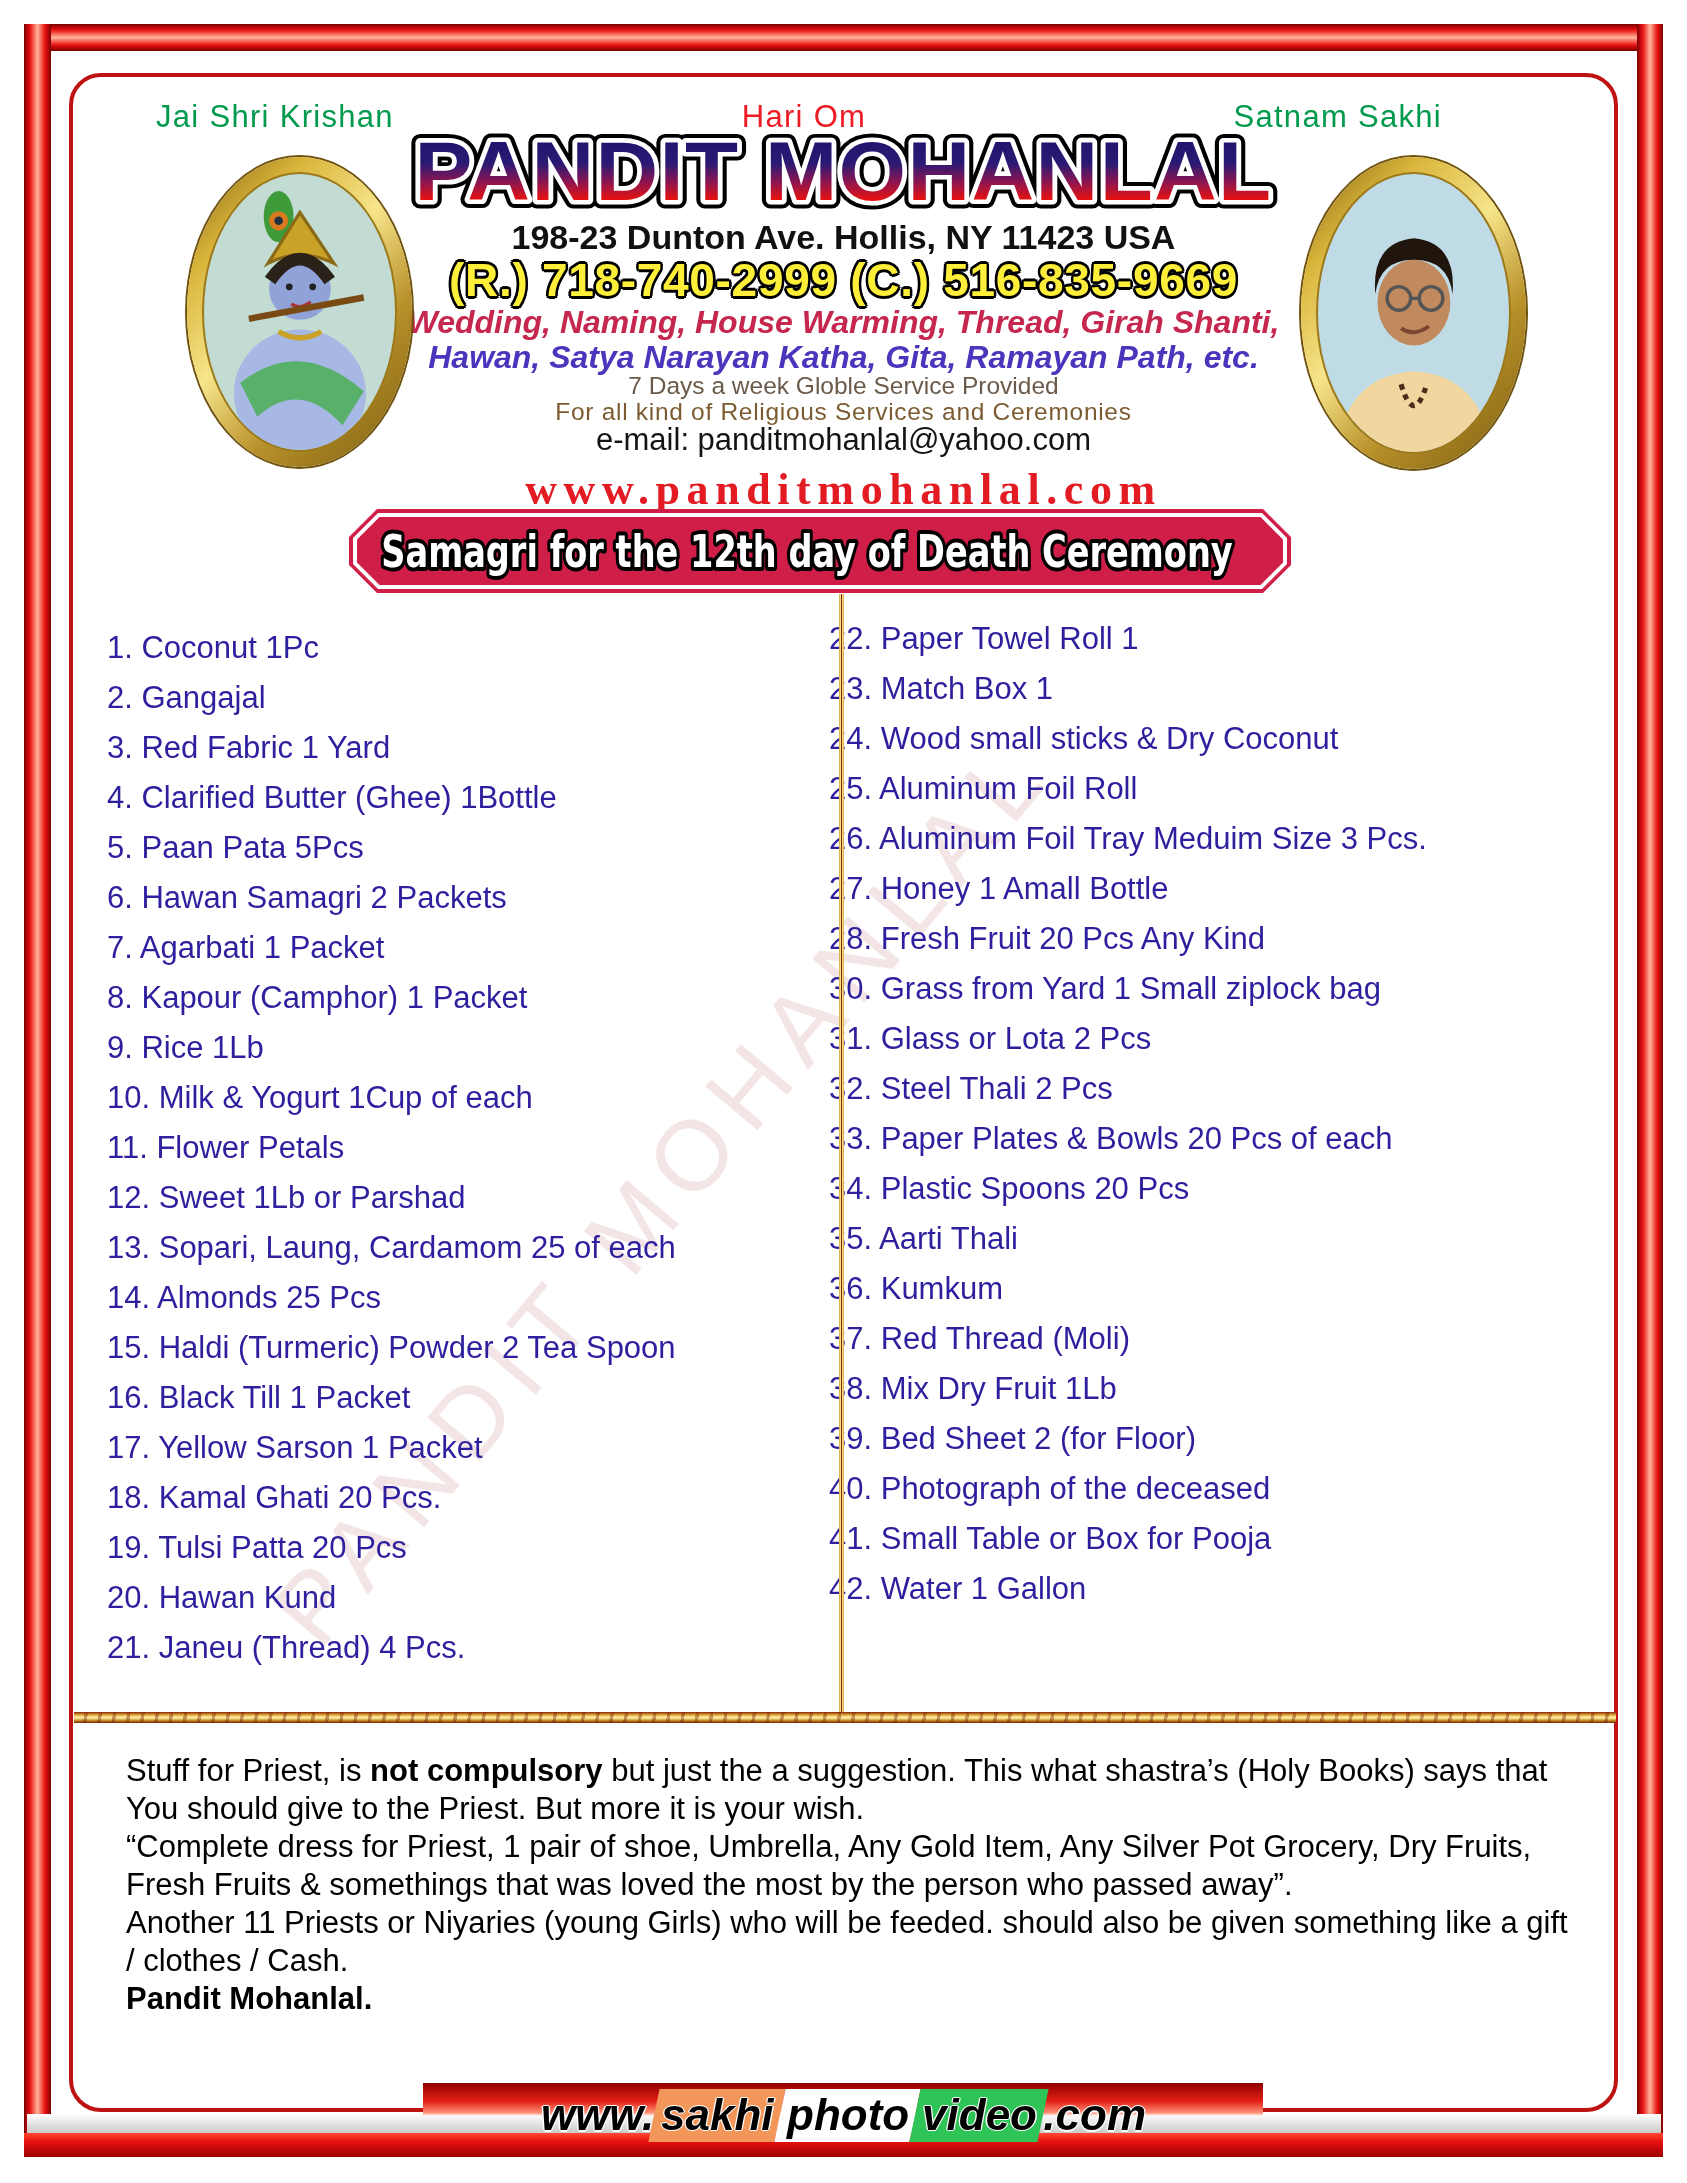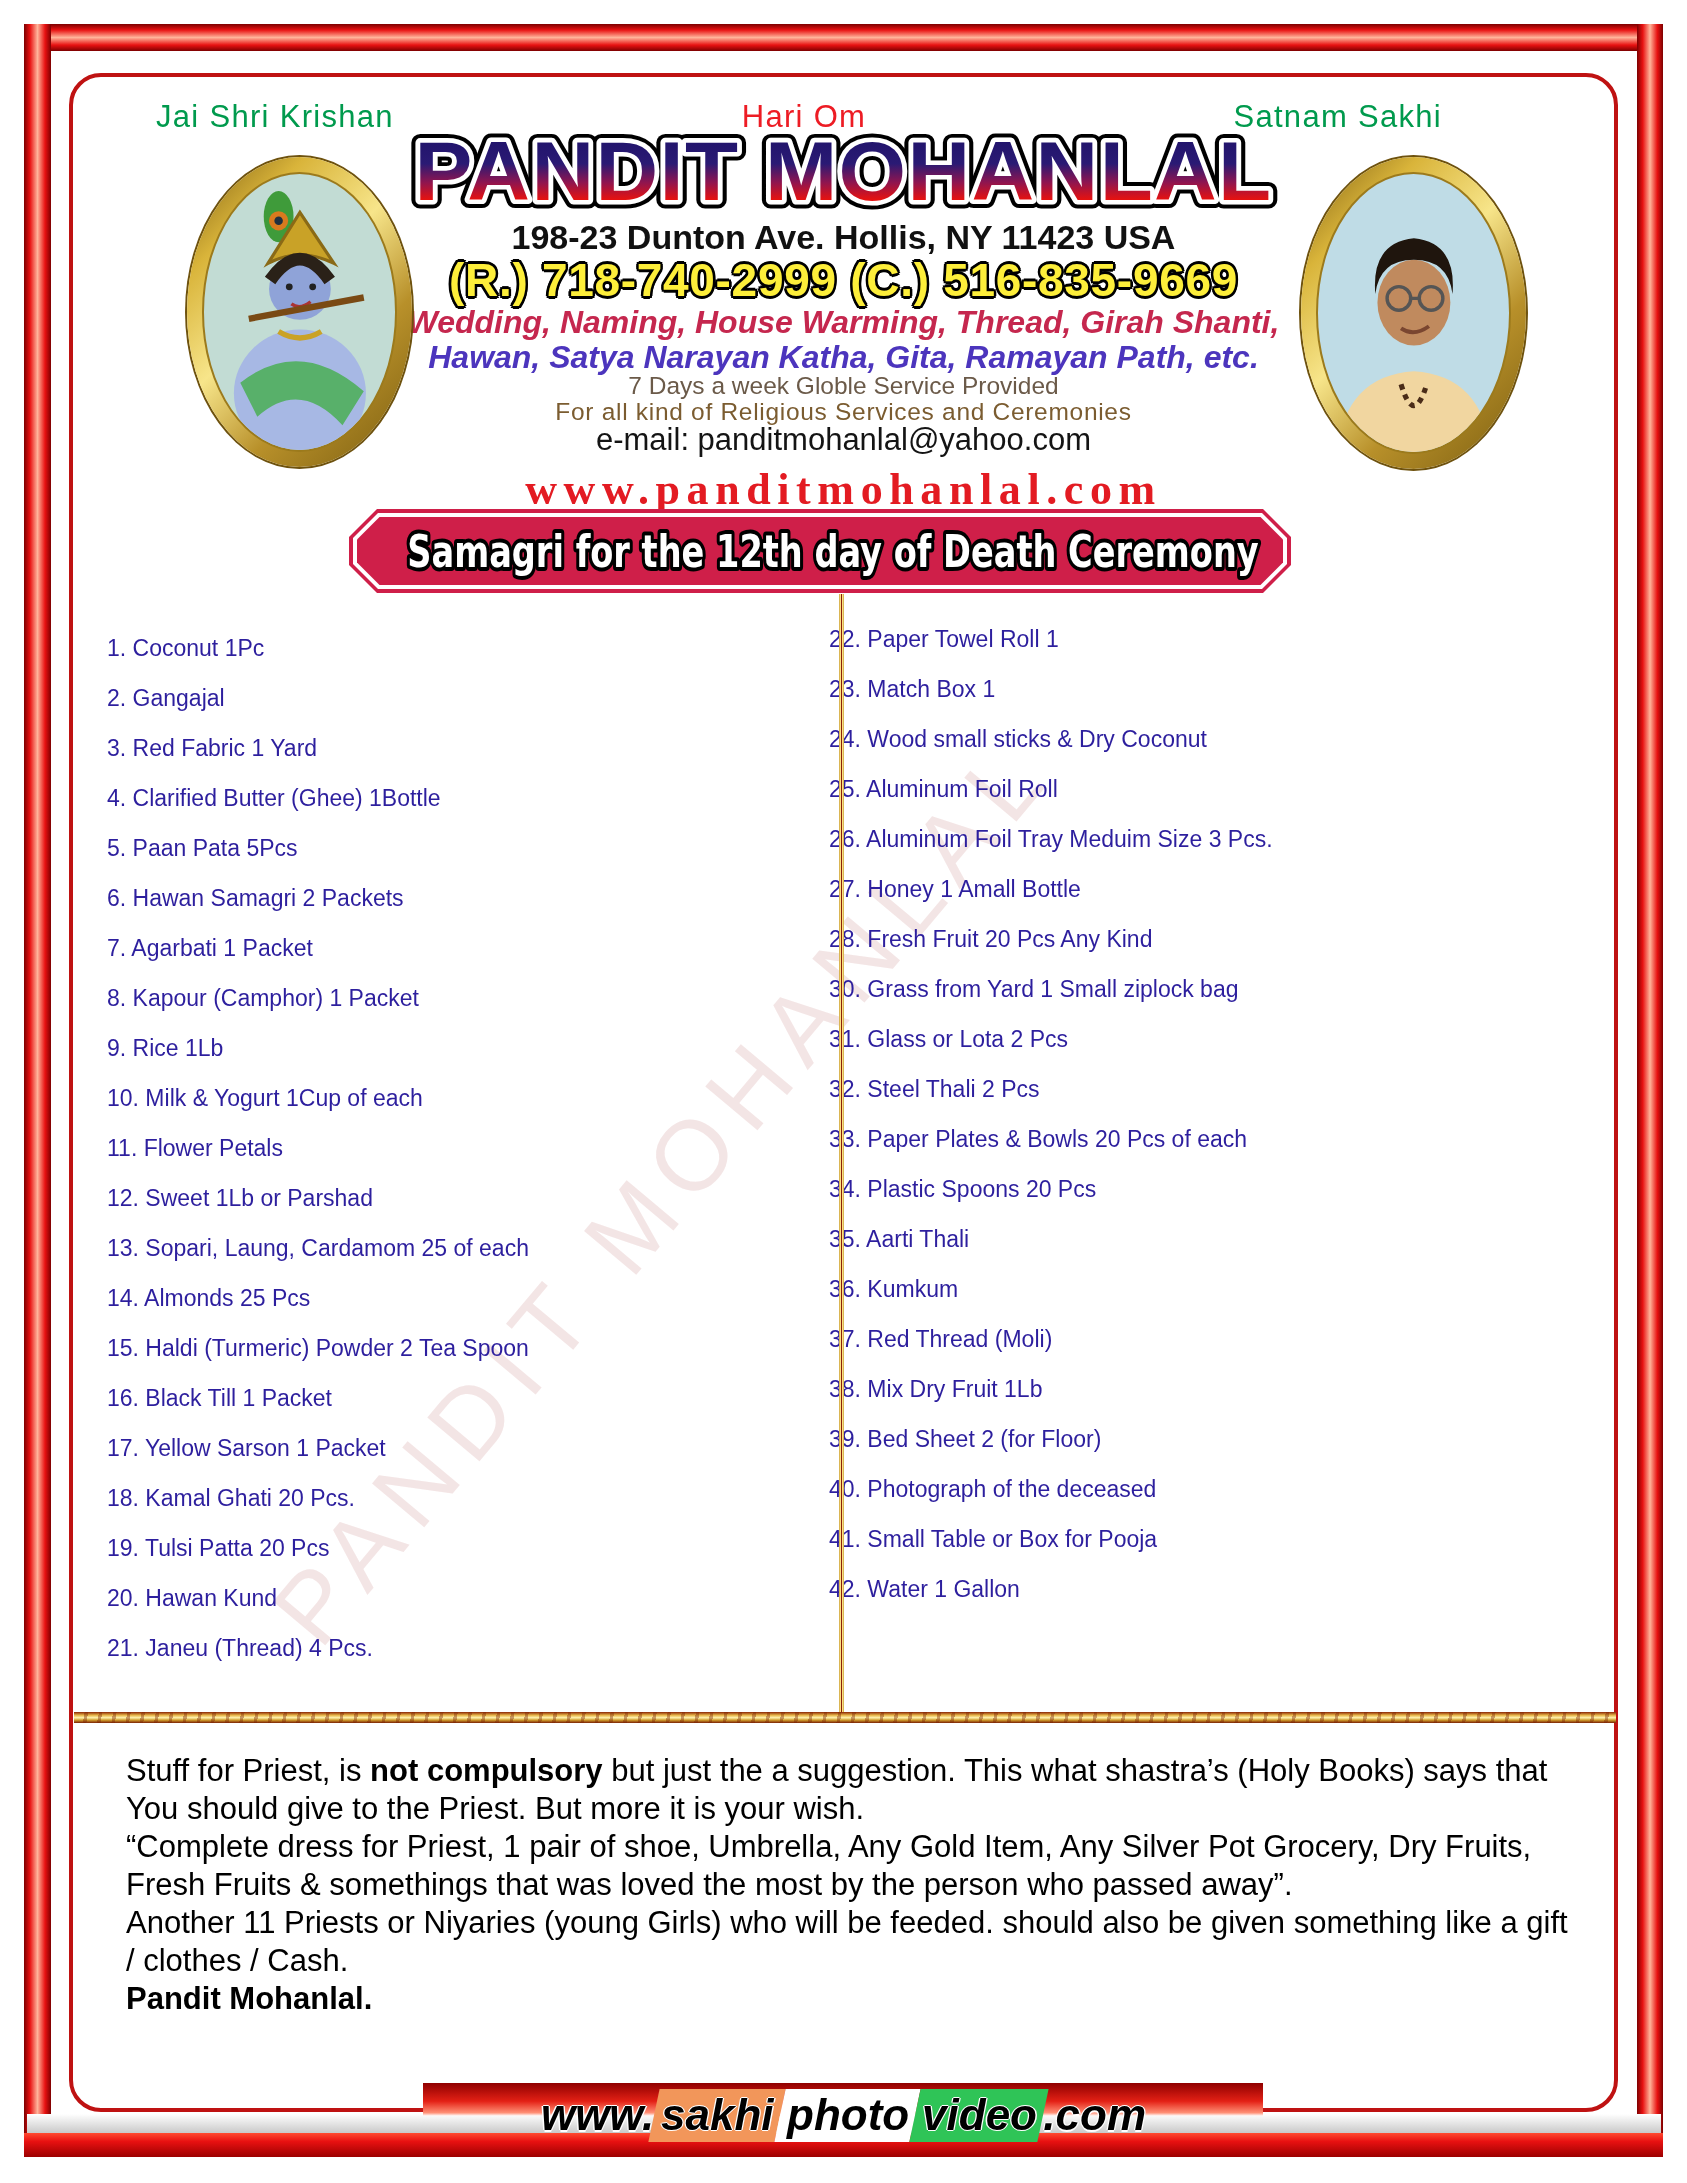--- a/index.html
+++ b/index.html
@@ -65,31 +65,31 @@
   .oval-inner-left{background:#c2dcd4;}
   .oval-inner-right{background:#bfdce6;}
   .oval-inner svg{width:100%;height:100%;display:block;}
 
   
   .banner{position:absolute;left:349px;top:509px;width:942px;height:84px;z-index:5;}
   .oct{clip-path:polygon(28px 0,calc(100% - 28px) 0,100% 28px,100% calc(100% - 28px),calc(100% - 28px) 100%,28px 100%,0 calc(100% - 28px),0 28px);}
   .banner-l1{position:absolute;inset:0;background:#cf1f49;}
   .banner-l2{position:absolute;inset:4px;background:#ffffff;
     clip-path:polygon(25px 0,calc(100% - 25px) 0,100% 25px,100% calc(100% - 25px),calc(100% - 25px) 100%,25px 100%,0 calc(100% - 25px),0 25px);}
-  .banner-l3{position:absolute;inset:8px;background:#cf1f49;display:flex;align-items:center;justify-content:flex-end;
+  .banner-l3{position:absolute;inset:8px;background:#cf1f49;display:flex;align-items:center;justify-content:flex-start;
     clip-path:polygon(22.5px 0,calc(100% - 22.5px) 0,100% 22.5px,100% calc(100% - 22.5px),calc(100% - 22.5px) 100%,22.5px 100%,0 calc(100% - 22.5px),0 22.5px);}
   .banner-text{font-family:"DejaVu Sans",sans-serif;font-weight:bold;font-size:66px;paint-order:stroke;
     stroke:#000;stroke-width:12px;stroke-linejoin:round;fill:#ffffff;}
 
   
   .watermark{position:absolute;left:662px;top:1191px;transform:translate(-50%,-50%) rotate(-50deg);
     font-size:99px;letter-spacing:14.6px;color:#ecd4d4;opacity:.6;white-space:nowrap;z-index:1;}
 
   
-  .col{position:absolute;z-index:4;margin:0;padding:0;list-style:none;color:#2d1f9e;font-size:23px;}
+  .col{position:absolute;z-index:4;margin:0;padding:0;list-style:none;color:#2d1f9e;font-size:31px;}
   .col li{height:50px;line-height:50px;white-space:nowrap;}
   .col-left{left:107px;top:623px;width:715px;}
   .col-right{left:829px;top:614px;width:740px;}
 
   
   .vdivider{position:absolute;left:839px;top:594px;width:5.3px;height:1119px;z-index:4;
     background:linear-gradient(90deg,#caa03a,#ffe68a 32%,#8a2008 50%,#ffe68a 68%,#caa03a);}
   .hrule{position:absolute;left:74px;top:1712px;width:1542px;height:11.2px;z-index:4;
     background:linear-gradient(180deg,#8a2504,#e8b84a 30%,#fff2b0 52%,#cf9c2a 74%,#7a2004);}
   .hrule::after{content:"";position:absolute;inset:0;

